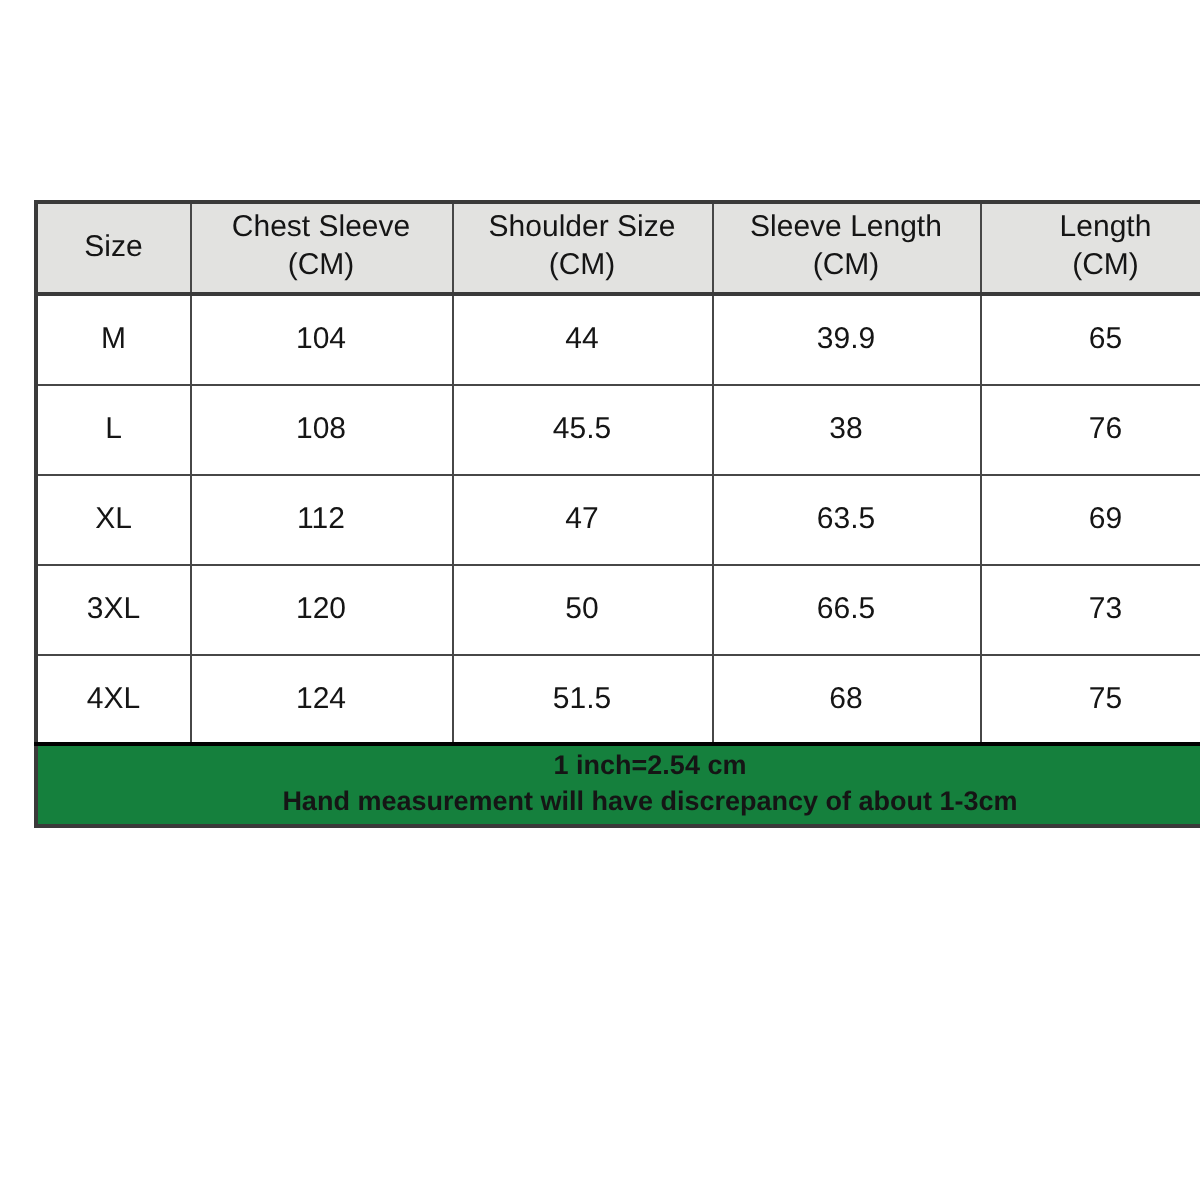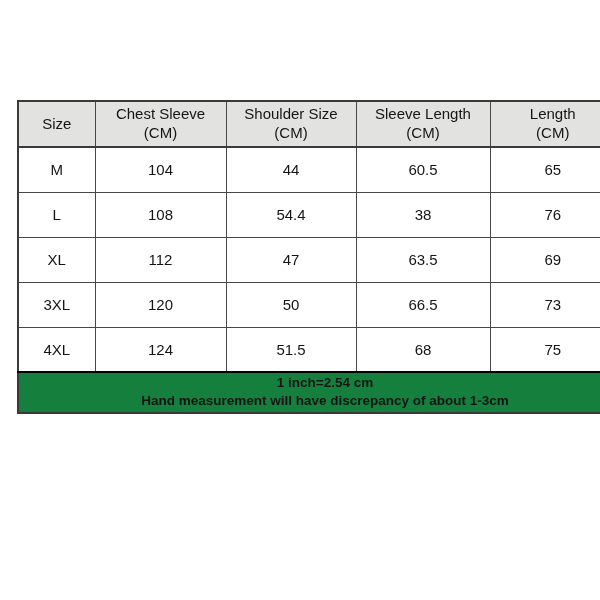--- a/index.html
+++ b/index.html
@@ -86,27 +86,27 @@
           <span class="hdr-line">Length</span>
             <span class="hdr-line">(CM)</span>
         </th>
       </tr>
     </thead>
     <tbody>
       <tr>
         <td>M</td>
         <td>104</td>
         <td>44</td>
-        <td>60.5</td>
+        <td>39.9</td>
         <td>65</td>
       </tr>
       <tr>
         <td>L</td>
         <td>108</td>
-        <td>54.4</td>
+        <td>45.5</td>
         <td>38</td>
         <td>76</td>
       </tr>
       <tr>
         <td>XL</td>
         <td>112</td>
         <td>47</td>
         <td>63.5</td>
         <td>69</td>
       </tr>

